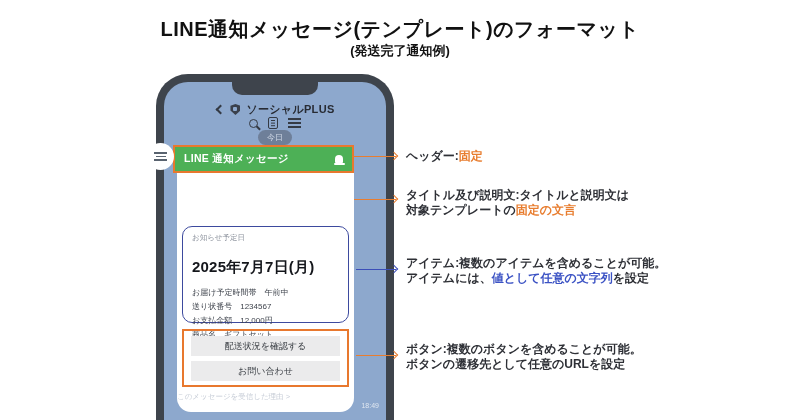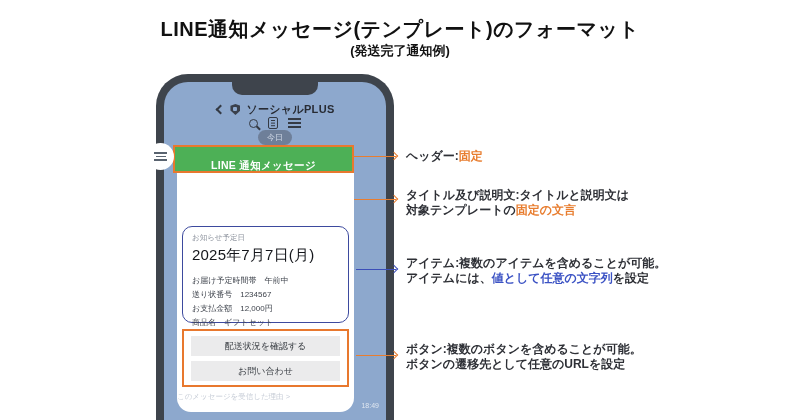--- a/index.html
+++ b/index.html
@@ -49,37 +49,37 @@
   .avatar { position:absolute; left:-9px; top:69px; width:27px; height:27px; background:#fff;
             border-radius:50%; z-index:4; display:flex; flex-direction:column;
             align-items:center; justify-content:center; gap:2px; }
   .avatar i { display:block; width:13px; height:1.6px; background:#59636f; }
   .avatar i:nth-child(2){ width:10px; }
 
   
   .msg-header { position:absolute; left:9px; top:63px; width:181px; height:28px;
                 background:#4DB056; border:2px solid #E8782E;
                 display:flex; align-items:center; justify-content:space-between;
-                padding:12px 9px; z-index:3;flex-direction:column; }
+                padding:12px 9px; z-index:3; }
   .msg-header-label { color:#fff; font-size:10.5px; font-weight:700; letter-spacing:.3px; }
   .icon-bell { position:relative; width:8px; height:8px; background:#fff; border-radius:4px 4px 1px 1px; }
   .icon-bell::after { content:""; position:absolute; left:-1.5px; bottom:-1.8px; width:11px; height:1.6px;
                       background:#fff; border-radius:1px; }
 
   
   .card { position:absolute; left:13px; top:91px; width:177px; height:239px;
           background:#fff; border-radius:0 0 14px 14px; z-index:2; }
   .sec-title { position:absolute; left:4px; top:4px; right:4px; height:45px;
                border:2px solid #E8782E; padding:5px 8px; }
   .sec-title .t { font-size:9.5px; font-weight:700; color:#23262c; margin-bottom:3px; }
   .sec-title .d { font-size:8px; color:#5a5f68; line-height:1.4; }
   .sec-items { position:absolute; left:5px; top:53px; right:5px; height:97px;
                border:1.5px solid #3D4A9E; border-radius:10px; padding:6px 9px; }
   .sec-items .lbl { font-size:7.5px; color:#8a909b; }
-  .sec-items .date { font-size:15px; font-weight:400; color:#14161b; margin-top:3px; letter-spacing:.2px; }
+  .sec-items .date { font-size:15px; font-weight:700; color:#14161b; margin-top:15px; letter-spacing:.2px; }
   .item-rows { margin-top:9px; }
   .item-row { font-size:8px; color:#3f444d; line-height:14px; white-space:nowrap; }
   .item-row .v { margin-left:8px; }
   .sec-buttons { position:absolute; left:5px; top:156px; right:5px; height:58px;
                  border:2px solid #E8782E; padding:5px 7px; }
   .msg-btn { width:100%; height:20px; background:#ebebec; border:none; border-radius:0;
              font-family:inherit; font-size:9px; color:#3c4046; display:flex;
              align-items:center; justify-content:center; margin-bottom:5px; cursor:pointer; }
   .card-footer { position:absolute; left:0; right:12px; top:219px; text-align:left;
                  font-size:7.5px; color:#c7cdd7; }

